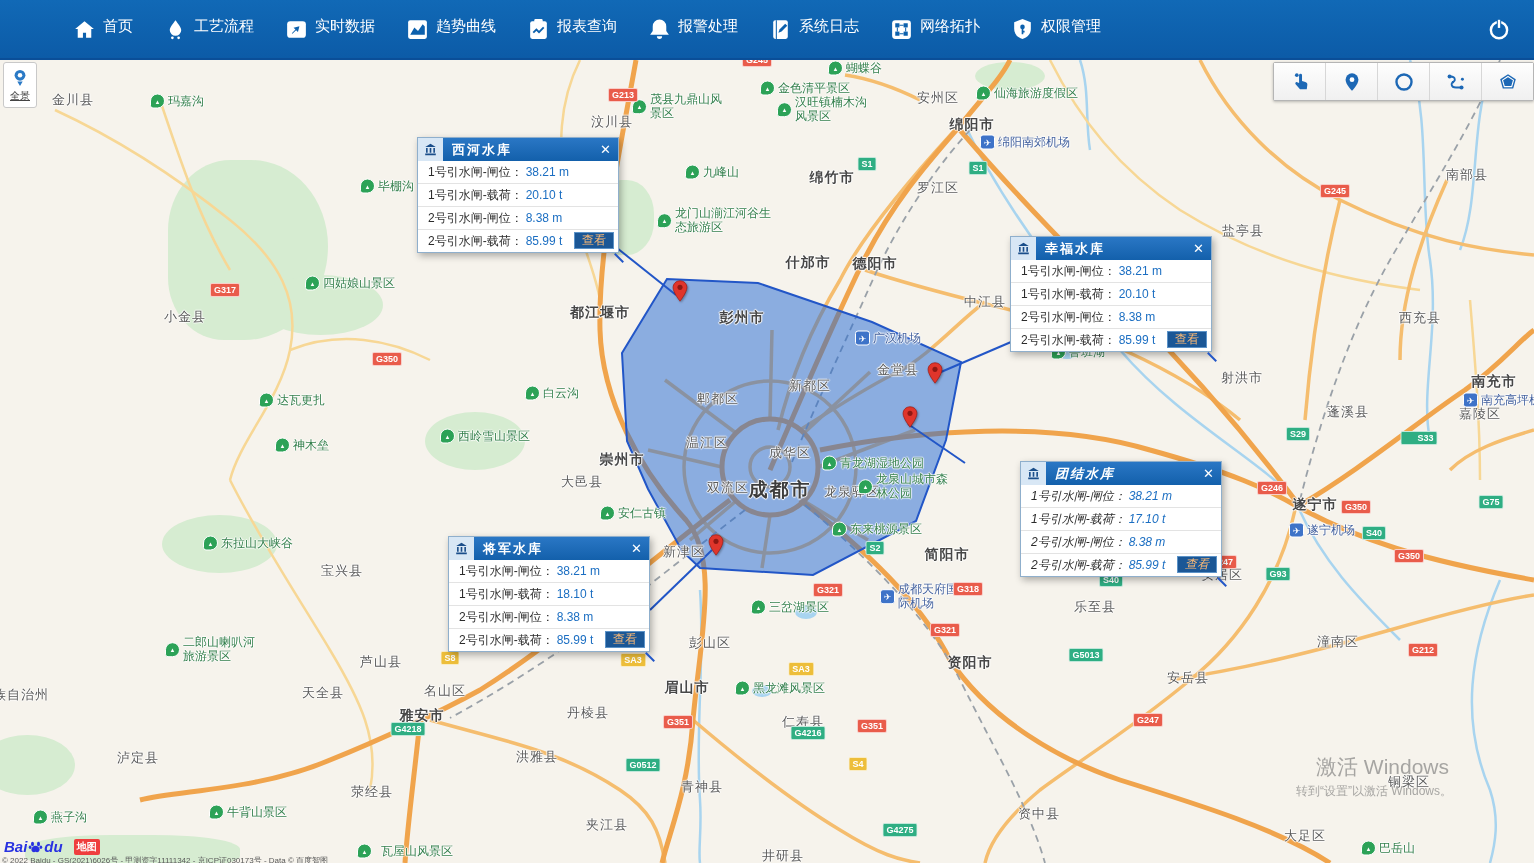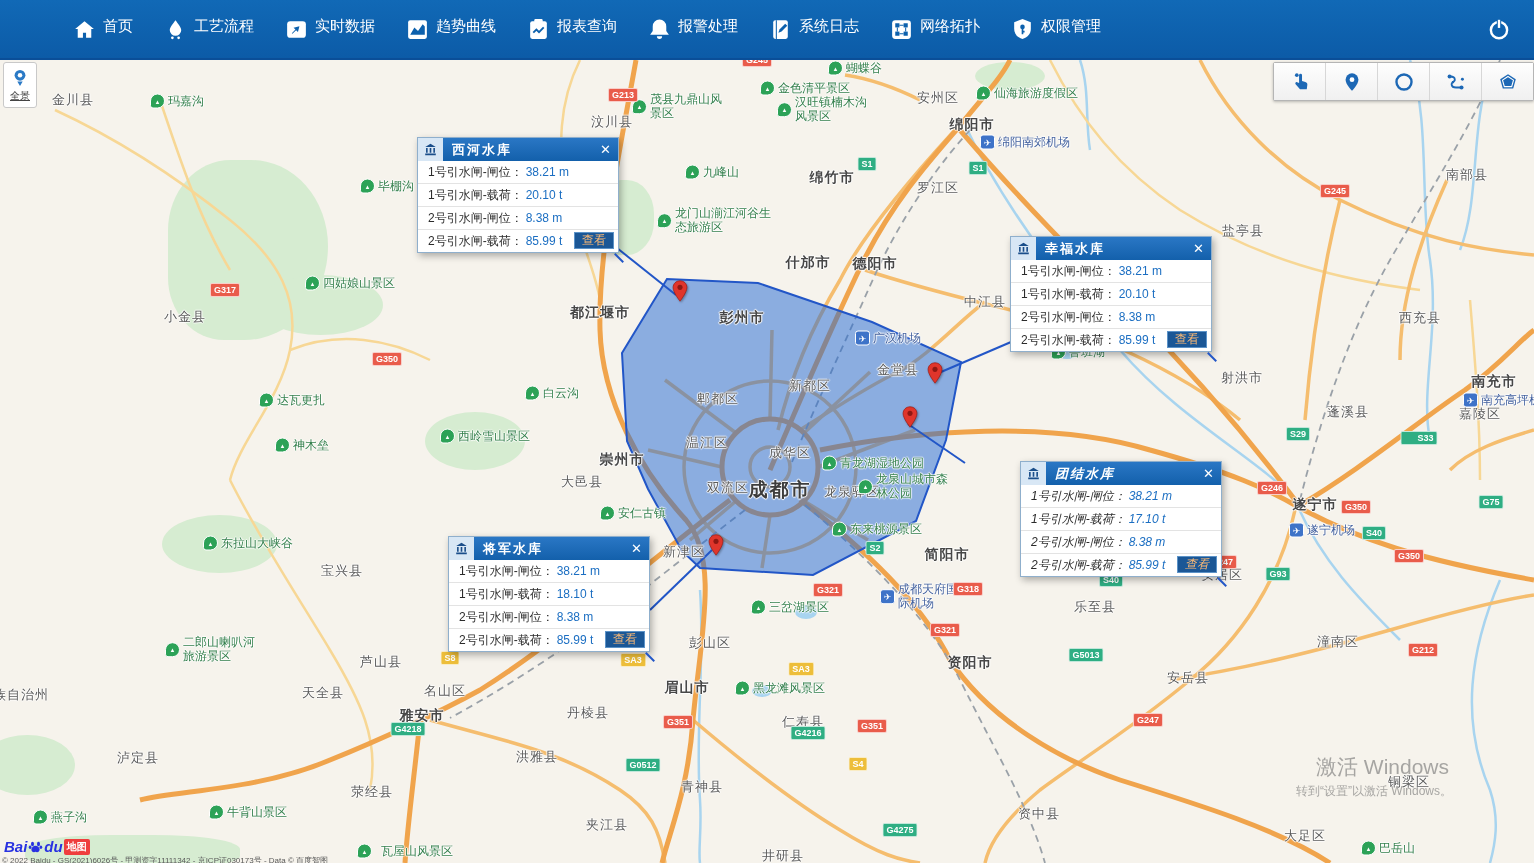--- a/index.html
+++ b/index.html
@@ -71,21 +71,21 @@
   .tool:last-child{border-right:none;}
   .tool svg{width:22px;height:22px;}
   .pano{position:absolute;top:62px;left:3px;width:32px;height:44px;z-index:5;background:#fff;
     border:1px solid #c9c9c9;border-radius:3px;display:flex;flex-direction:column;align-items:center;
     justify-content:center;font-size:10px;color:#444;cursor:pointer;text-decoration:underline;}
   .pano svg{width:18px;height:22px;}
   
   .logo{position:absolute;left:4px;bottom:8px;z-index:5;display:flex;align-items:center;gap:1px;}
   .logo .b1{color:#2932e1;font-size:15px;font-weight:bold;font-style:italic;}
   .logo svg{width:15px;height:15px;}
-  .logo .badge{background:#ef3e3e;color:#fff;font-size:10px;font-weight:bold;padding:1px 3px;border-radius:2px;margin-left:0;}
+  .logo .badge{background:#ef3e3e;color:#fff;font-size:10px;font-weight:bold;padding:1px 3px;border-radius:2px;margin-left:10px;}
   .copyright{position:absolute;left:2px;bottom:-3px;z-index:5;font-size:8px;color:#5a5a5a;white-space:nowrap;}
   .wm{position:absolute;left:1316px;top:753px;z-index:5;color:rgba(117,117,117,.62);}
   .wm .l1{font-size:21px;}
   .wm .l2{font-size:12px;margin-left:-20px;margin-top:2px;}
 </style>
 </head>
 <body>
 
 <div class="map">
   <div class="gblob" style="left:168px;top:160px;width:160px;height:180px;border-radius:45% 55% 60% 40%;"></div>

